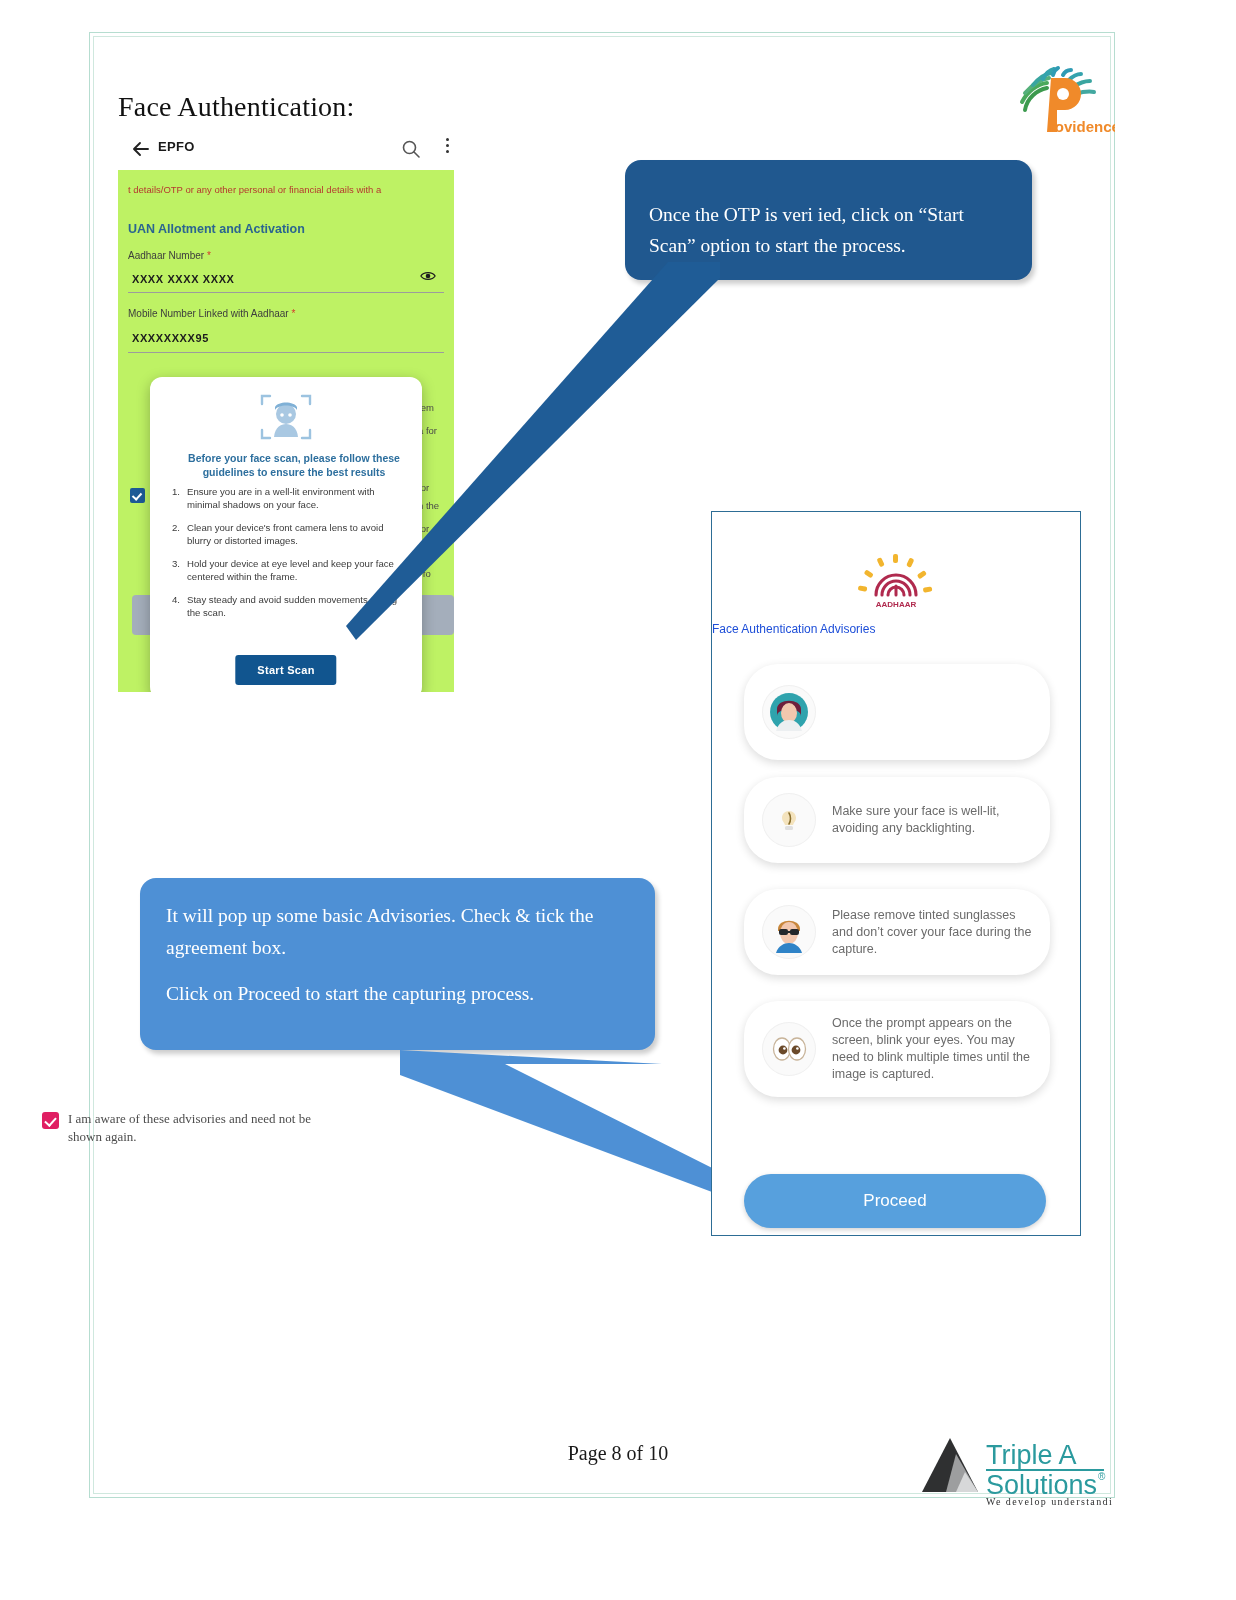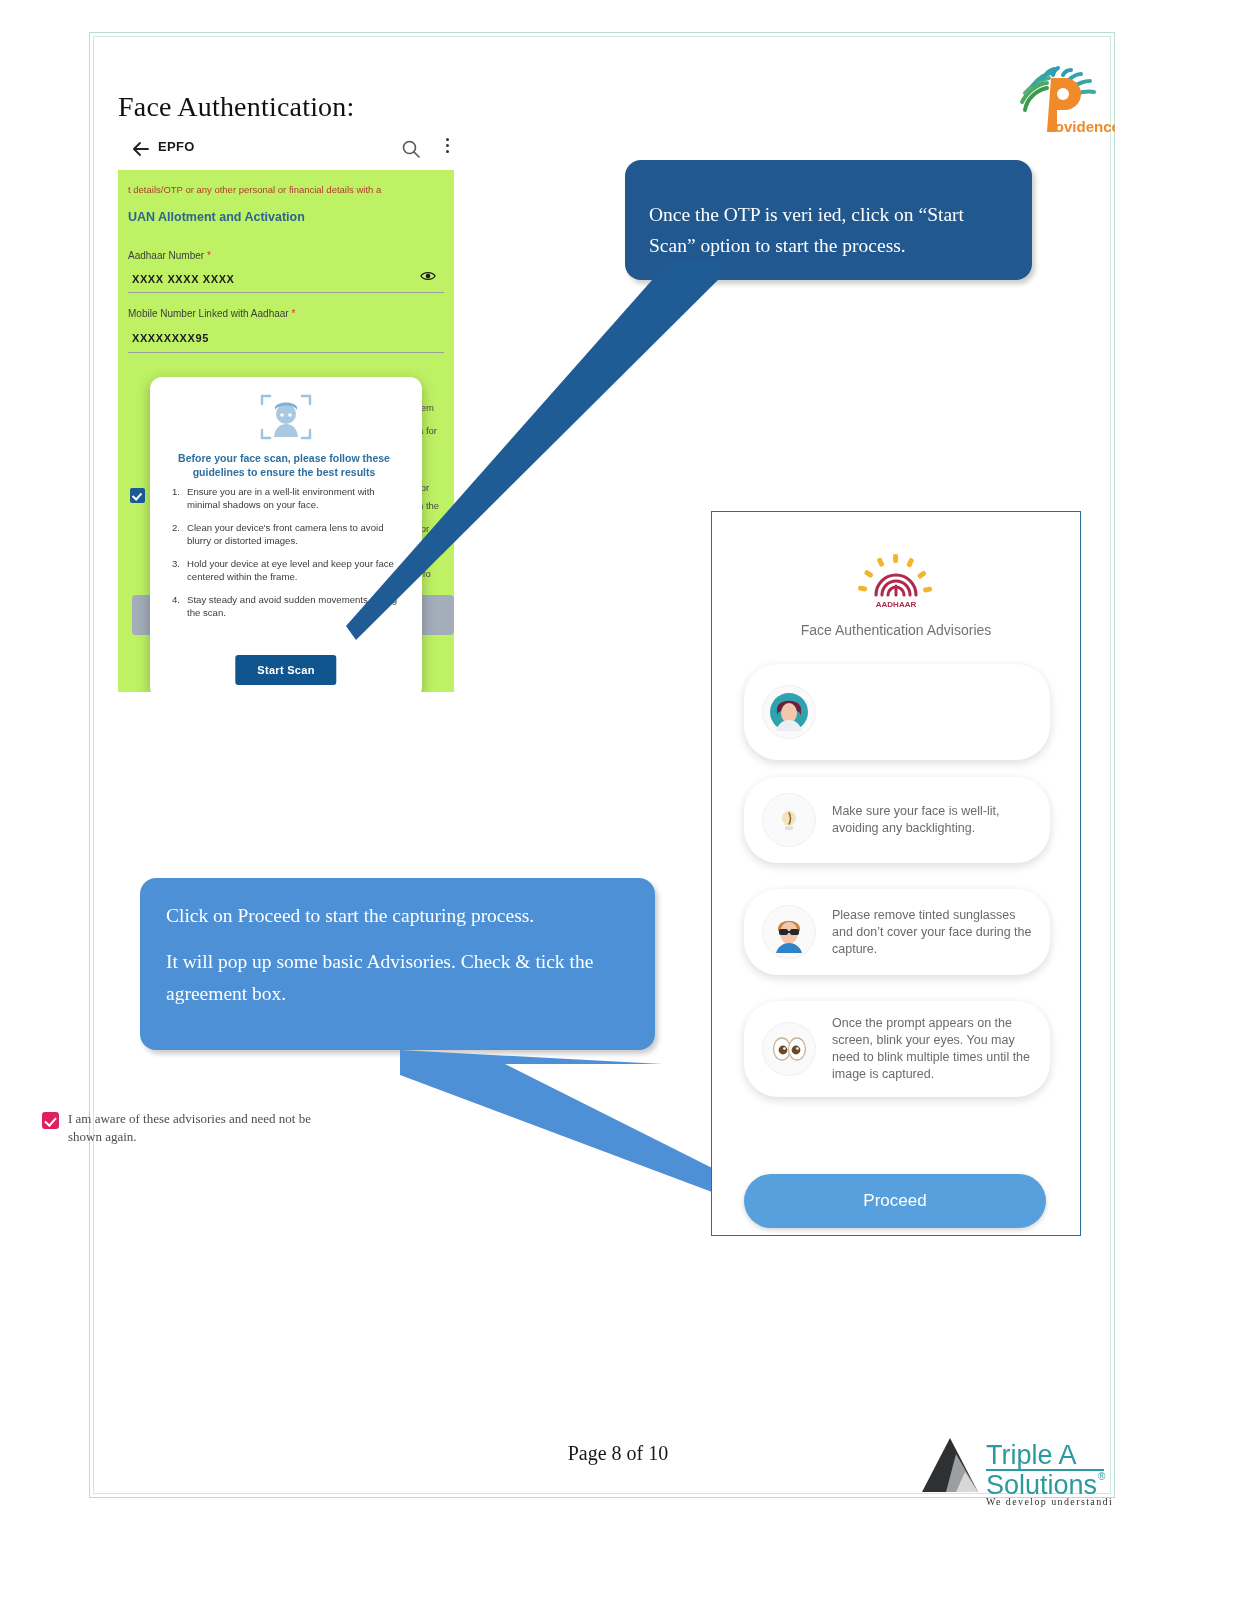--- a/index.html
+++ b/index.html
@@ -41,40 +41,40 @@
   .pb-title{position:absolute;left:40px;top:9px;font-size:13px;font-weight:bold;color:#1a1a1a;letter-spacing:.3px;}
   .pb-search{position:absolute;left:282px;top:8px;width:22px;height:22px;}
   .pb-menu{position:absolute;left:322px;top:8px;width:14px;height:22px;}
   .pb-menu i{display:block;width:3px;height:3px;border-radius:50%;background:#333;margin:0 auto 3px;}
 
   .phone-body{
     position:absolute;left:0;top:40px;width:336px;height:522px;
     background:#bef264;
   }
   .warn-line{position:absolute;left:10px;top:14px;font-size:9.5px;color:#b5392f;white-space:nowrap;}
-  .uan-head{position:absolute;left:10px;top:40px;font-size:12.5px;color:#2b6590;font-weight:600;}
+  .uan-head{position:absolute;left:10px;top:52px;font-size:12.5px;color:#2b6590;font-weight:600;}
   .fld-label{position:absolute;font-size:10px;color:#3d3d3d;}
   .fld-label .req{color:#d5382c;}
   .fld-value{position:absolute;font-size:11px;font-weight:bold;color:#1c1c1c;letter-spacing:.6px;}
   .fld-rule{position:absolute;height:1px;background:#9c9c9c;}
   .eye{position:absolute;width:16px;height:12px;}
   .ghost-text{position:absolute;font-size:9.5px;color:#4a4a4a;white-space:nowrap;}
   .ghost-chk{position:absolute;left:12px;top:318px;width:15px;height:15px;background:#1d5a96;border-radius:2px;}
   .ghost-chk:after{content:"";position:absolute;left:4px;top:3px;width:4px;height:7px;border:solid #fff;border-width:0 2px 2px 0;transform:rotate(42deg);}
   .ghost-btn{position:absolute;top:425px;height:40px;border-radius:4px;background:#a4aebb;}
 
   
   .fa-modal{
     position:absolute;left:32px;top:207px;width:272px;height:322px;
     background:#fff;border-radius:12px;box-shadow:0 4px 14px rgba(0,0,0,.28);
     overflow:hidden;
   }
   .fa-icon{position:absolute;left:50%;top:14px;transform:translateX(-50%);width:56px;height:52px;}
   .fa-head{
-    position:absolute;left:12px;top:74px;width:244px;text-align:center;
+    position:absolute;left:22px;top:74px;width:244px;text-align:center;
     font-size:10.5px;line-height:14px;color:#2d6f9e;font-weight:600;
   }
   .fa-list{position:absolute;left:22px;top:108px;width:232px;}
   .fa-item{position:relative;margin-bottom:10px;font-size:9.6px;line-height:13px;color:#3b3b3b;padding-left:15px;}
   .fa-item .num{position:absolute;left:0;top:0;}
   .start-scan{
     position:absolute;left:50%;transform:translateX(-50%);bottom:14px;
     background:#11558f;color:#fff;font-size:11px;font-weight:600;
     padding:9px 22px;border-radius:3px;letter-spacing:.3px;
   }
@@ -99,22 +99,22 @@
   .arrow2{position:absolute;left:400px;top:1020px;width:400px;height:200px;pointer-events:none;}
 
   
   .adv-panel{
     position:absolute;left:711px;top:511px;width:370px;height:725px;
     background:#fff;border:1px solid #2d6d95;box-sizing:border-box;
     font-family:"Liberation Sans",sans-serif;
   }
   .aadhaar-logo{position:absolute;left:50%;top:42px;transform:translateX(-50%);width:78px;height:56px;}
   .adv-title{
-    position:absolute;left:0;top:110px;width:100%;text-align:center;
-    font-size:14px;color:#737373;
+    position:absolute;left:0;top:110px;width:100%;
+    font-size:12px;color:#1d4ed8;
   }
   .adv-card{
     position:absolute;left:32px;width:306px;background:#fff;
     border-radius:34px;box-shadow:0 3px 10px rgba(0,0,0,.14);
     box-sizing:border-box;
   }
   .adv-card .bubble{
     position:absolute;left:18px;top:50%;transform:translateY(-50%);
     width:54px;height:54px;border-radius:50%;background:#fafafa;
     box-shadow:inset 0 0 0 1px #f0f0f0;overflow:hidden;
@@ -257,22 +257,22 @@
     </div>
   </div>
 </div>
 
 <div class="callout1">Once the OTP is veri ied, click on “Start Scan” option to start the process.</div>
 <svg class="arrow1" viewBox="0 0 400 390">
   <path d="M348 0 L400 0 L400 16 L36 378 L26 364 Z" fill="#1f5c96"></path>
 </svg>
 
 <div class="callout2">
+  <p>It will pop up some basic Advisories. Check &amp; tick the agreement box.</p>
   <p>Click on Proceed to start the capturing process.</p>
-  <p>It will pop up some basic Advisories. Check &amp; tick the agreement box.</p>
 </div>
 <svg class="arrow2" viewBox="0 0 400 200">
   <path d="M0 30 L0 55 L360 190 L372 178 L105 44 L262 44 Z" fill="#4e90d5"></path>
 </svg>
 
 <div class="adv-panel">
 
   <svg class="aadhaar-logo" viewBox="0 0 78 56">
     <g fill="#f2b52e">
       <rect x="36" y="0" width="5" height="9" rx="2"></rect>

